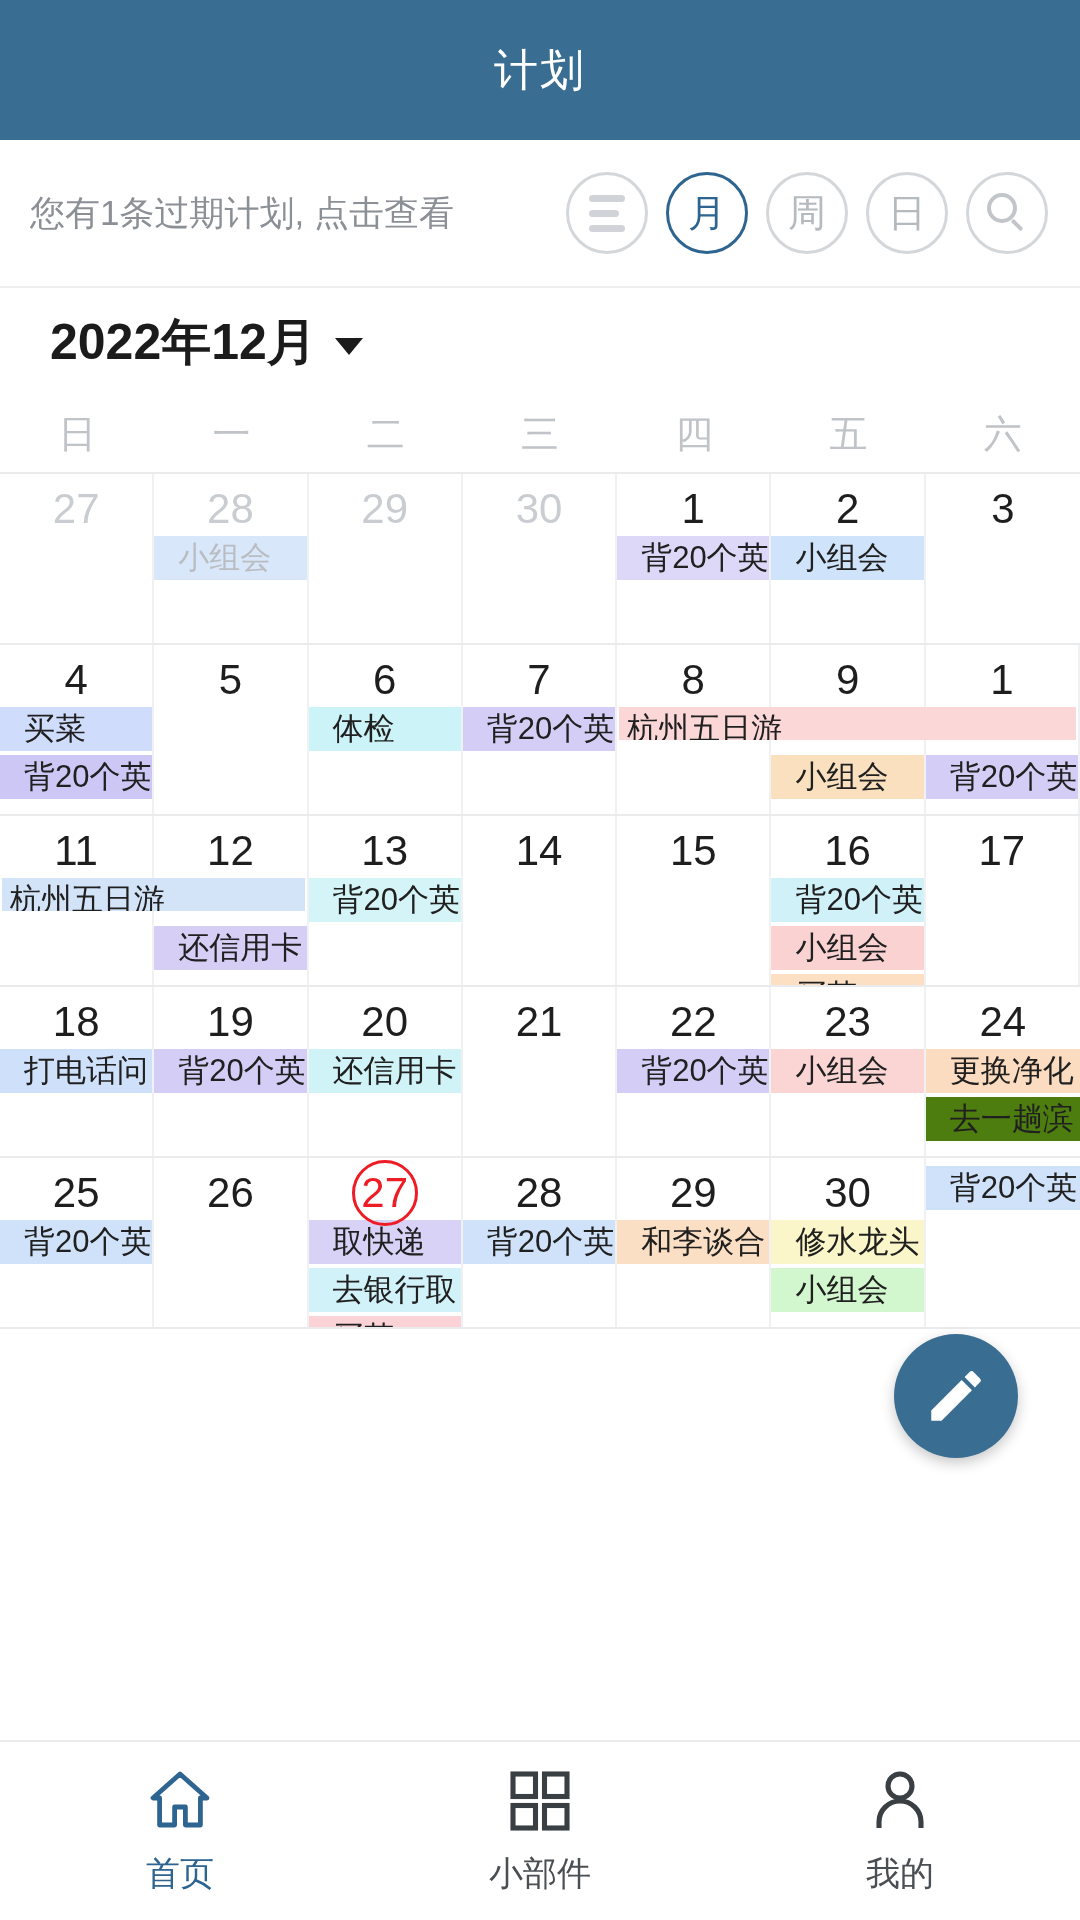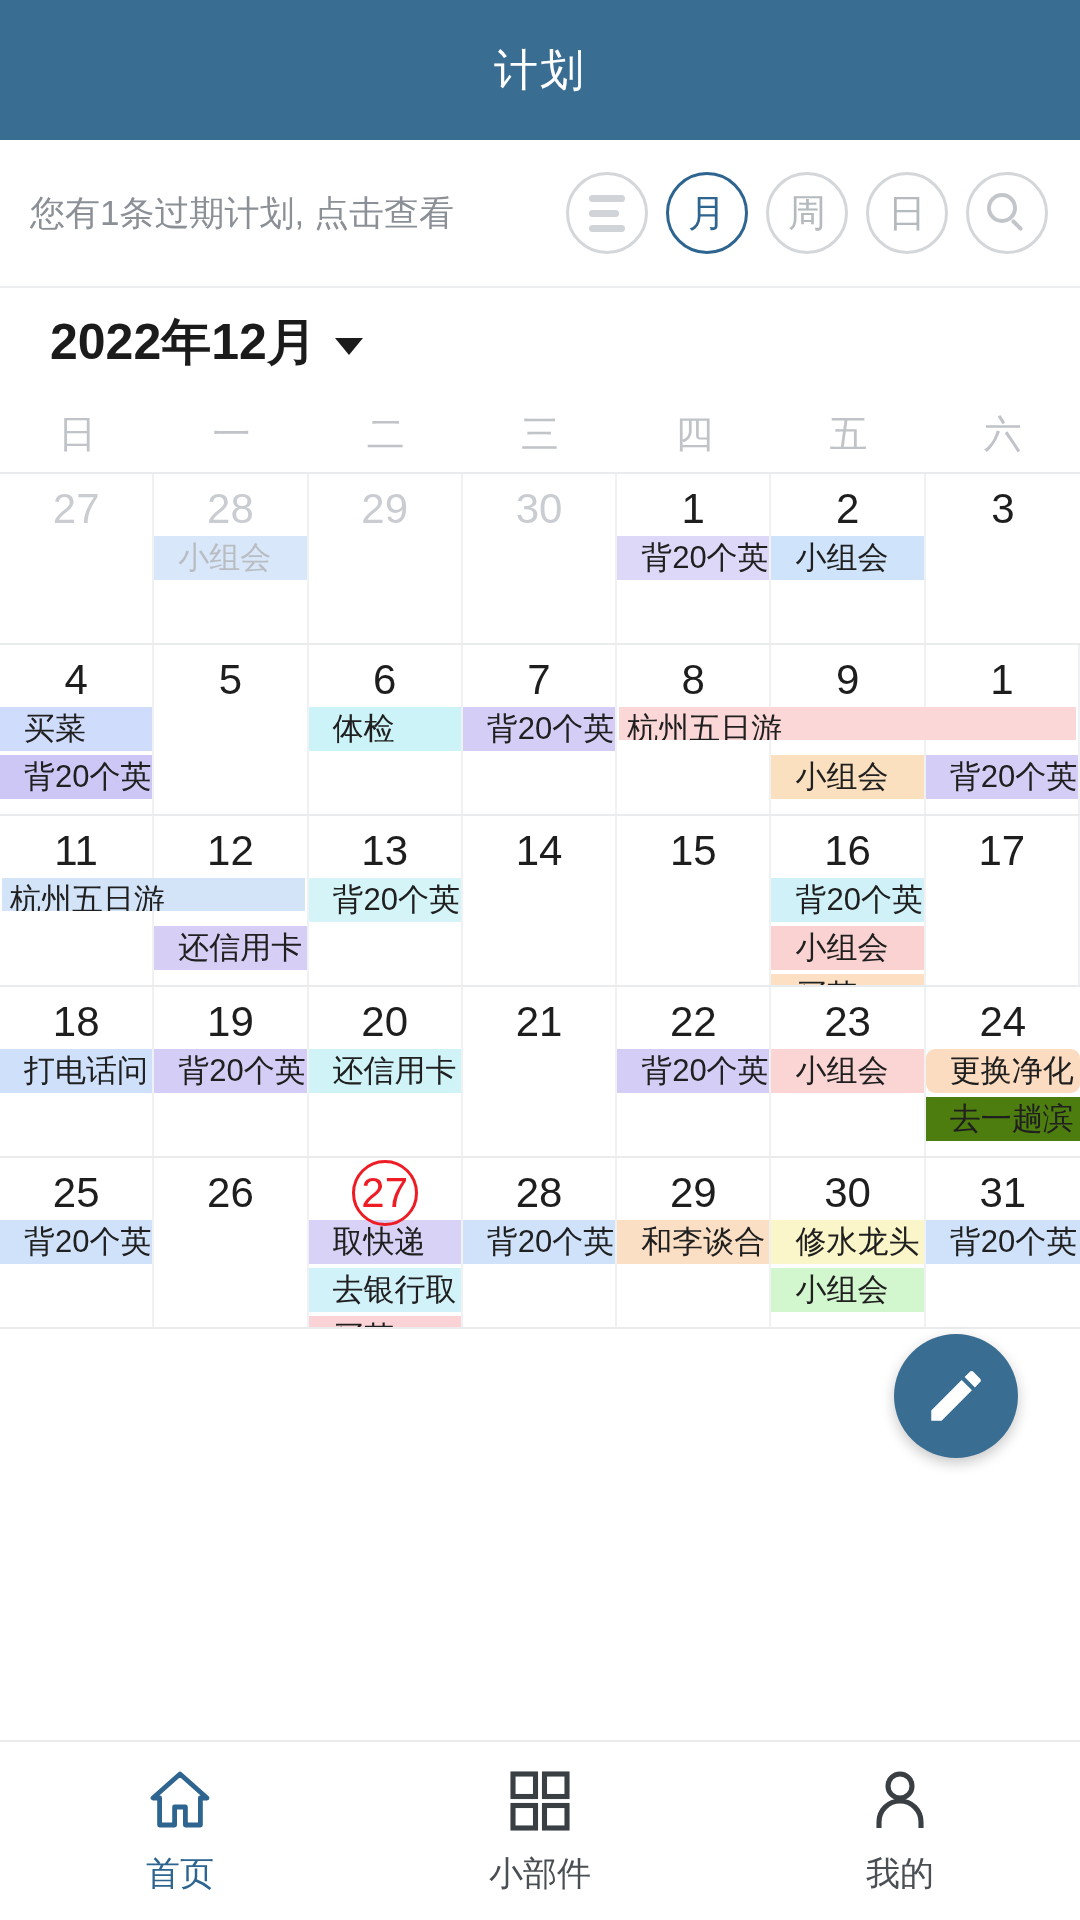--- a/index.html
+++ b/index.html
@@ -329,21 +329,21 @@
         </div>
         <div class="day">
           <div class="daynum">23</div>
           <div class="events">
             <div class="ev" style="background: rgb(251, 212, 212);">小组会</div>
           </div>
         </div>
         <div class="day">
           <div class="daynum">24</div>
           <div class="events">
-            <div class="ev" style="background: rgb(251, 220, 192); border-radius: 9px;">更换净化</div>
+            <div class="ev" style="background: rgb(251, 220, 192);">更换净化</div>
             <div class="ev" style="background: #4d7c0f;">去一趟滨</div>
           </div>
         </div>
       </div>
       <div class="week">
         <div class="day">
           <div class="daynum">25</div>
           <div class="events">
             <div class="ev" style="background: rgb(207, 226, 250);">背20个英</div>
           </div>
@@ -373,21 +373,20 @@
           </div>
         </div>
         <div class="day">
           <div class="daynum">30</div>
           <div class="events">
             <div class="ev" style="background: rgb(251, 246, 201);">修水龙头</div>
             <div class="ev" style="background: rgb(210, 246, 205);">小组会</div>
           </div>
         </div>
         <div class="day">
-          <div class="daynum">31</div>
           <div class="events">
             <div class="ev" style="background: rgb(207, 226, 250);">背20个英</div>
           </div>
         </div>
       </div>
     </div>
 
   <div class="spacer"></div>
 
   <div class="fab">

